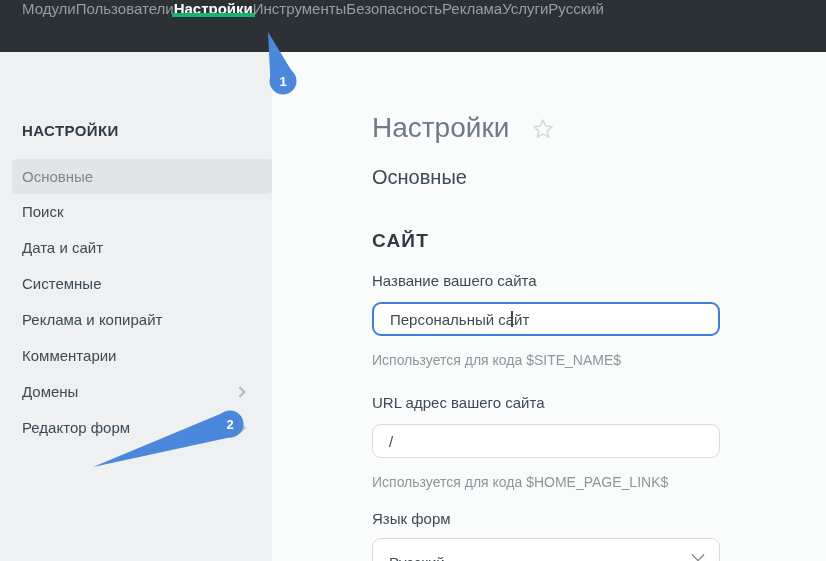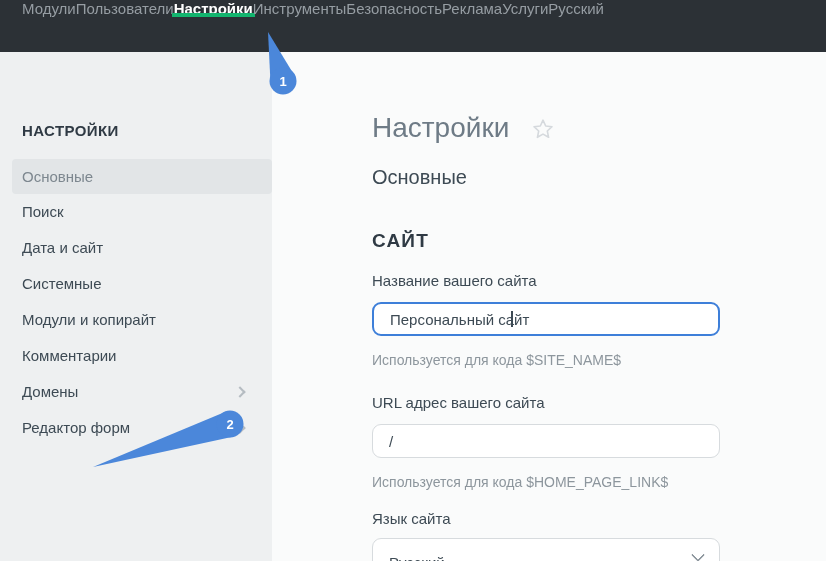--- a/index.html
+++ b/index.html
@@ -128,21 +128,21 @@
       </div>
   </nav>
 
   <aside class="sidebar">
     <h2 class="sidebar-heading">НАСТРОЙКИ</h2>
     <ul class="side-list">
       <li class="side-item active"><span>Основные</span></li>
       <li class="side-item"><span>Поиск</span></li>
       <li class="side-item"><span>Дата и сайт</span></li>
       <li class="side-item"><span>Системные</span></li>
-      <li class="side-item"><span>Модули и копирайт</span></li>
+      <li class="side-item"><span>Реклама и копирайт</span></li>
       <li class="side-item"><span>Комментарии</span></li>
       <li class="side-item"><span>Домены</span><span class="chevron"></span></li>
       <li class="side-item"><span>Редактор форм</span><span class="chevron"></span></li>
     </ul>
   </aside>
 
   <main class="main">
     <div class="title-row">
       <h1 class="page-title">Настройки</h1>
       <span class="star">
@@ -161,21 +161,21 @@
       <div class="caret"></div>
     </div>
     <div class="helper">Используется для кода $SITE_NAME$</div>
 
     <div class="field-label">URL адрес вашего сайта</div>
     <div class="input-wrap">
       <input class="text-input" type="text" value="/" style="">
     </div>
     <div class="helper">Используется для кода $HOME_PAGE_LINK$</div>
 
-    <div class="field-label" style="margin-top:-6px;">Язык сайта</div>
+    <div class="field-label" style="margin-top:-6px;">Язык форм</div>
     <div class="select">
       <span>Русский</span>
       <span class="select-chevron"></span>
     </div>
   </main>
 
   <svg class="overlay" viewBox="0 0 826 561">
     <g>
       <polygon points="268,32 270.6,84.9 295.4,77.1" fill="#4b87da"></polygon>
       <circle cx="283" cy="81" r="13.5" fill="#4b87da"></circle>

